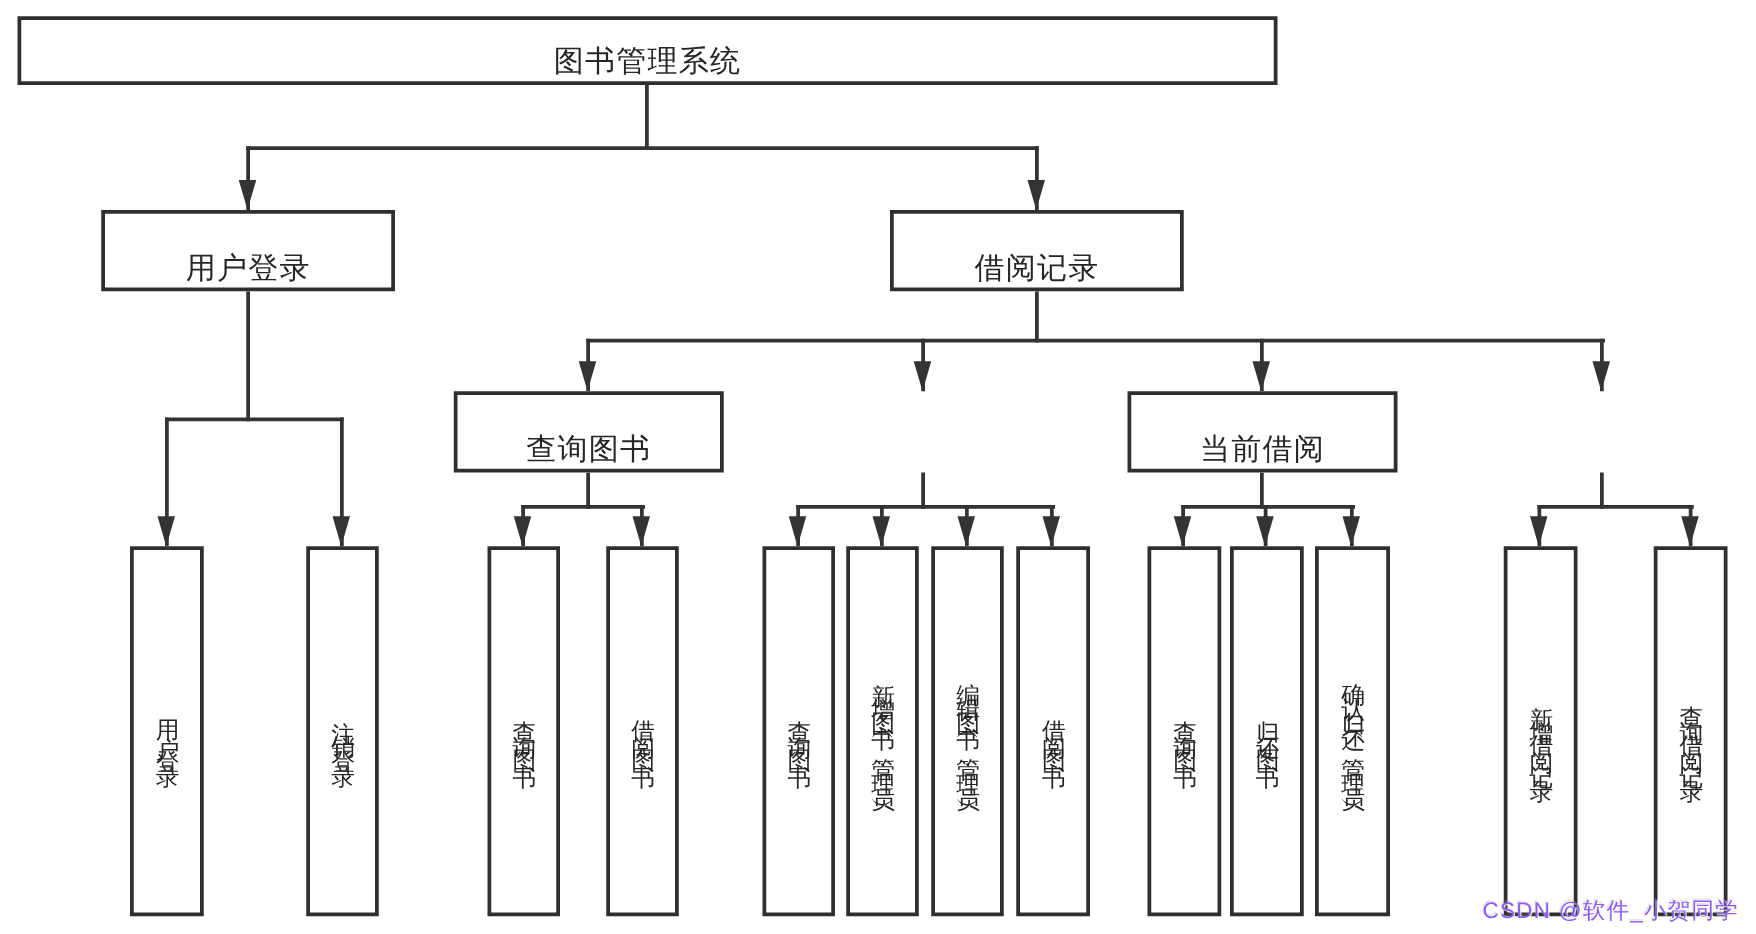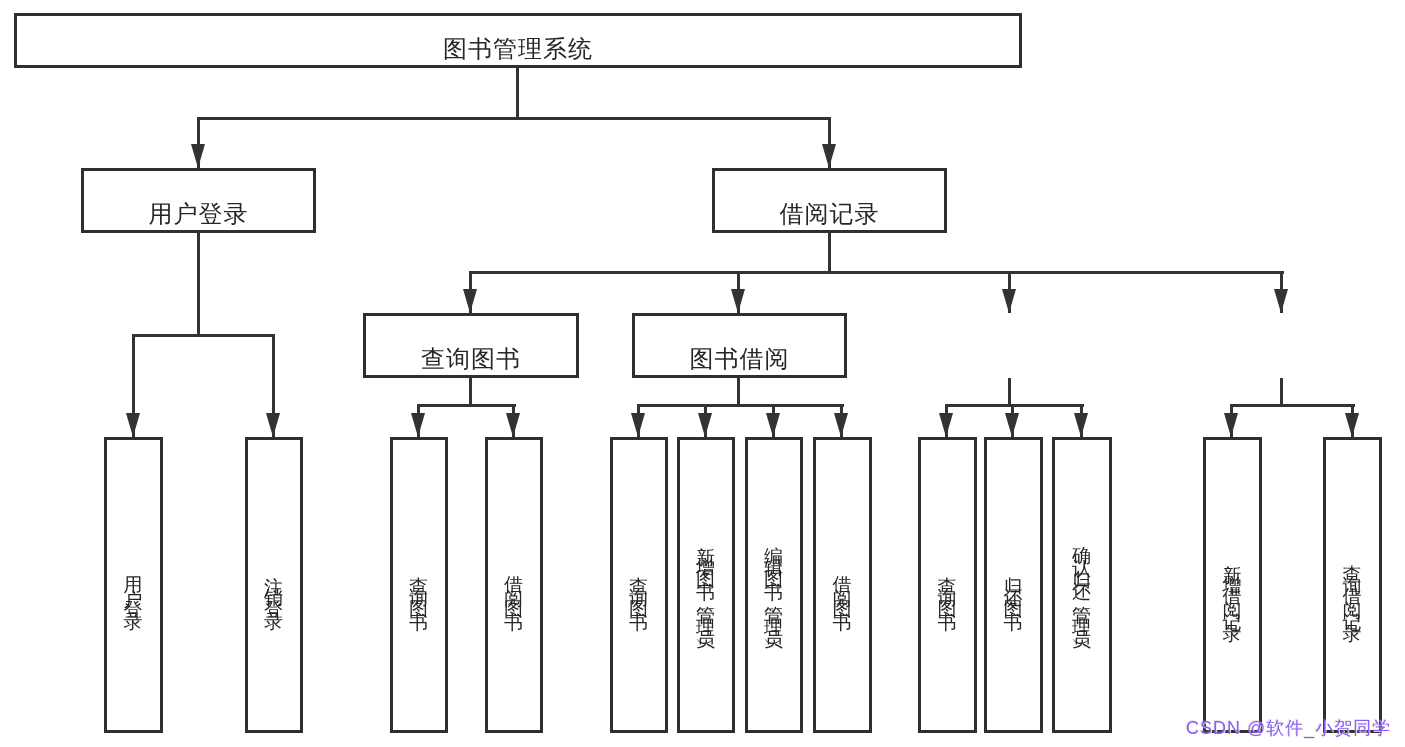--- a/index.html
+++ b/index.html
@@ -45,22 +45,22 @@
   <div class="hbox" style="left:81px;top:168px;width:235px;height:65px;">
     <span>用户登录</span>
   </div>
   <div class="hbox" style="left:712px;top:168px;width:235px;height:65px;">
     <span>借阅记录</span>
   </div>
 
   <div class="hbox" style="left:363px;top:313px;width:216px;height:65px;">
     <span>查询图书</span>
   </div>
-  <div class="hbox" style="left:632px;top:313px;width:215px;height:65px;">
-    <span>图书借阅</span>
+  <div class="hbox" style="left:902px;top:313px;width:216px;height:65px;">
+    <span>当前借阅</span>
   </div>
 
   <div class="vbox" style="left:104px;width:59px;">
     <span>用户登录</span>
   </div>
   <div class="vbox" style="left:245px;width:58px;">
     <span>注销登录</span>
   </div>
 
   <div class="vbox" style="left:390px;width:58px;">

